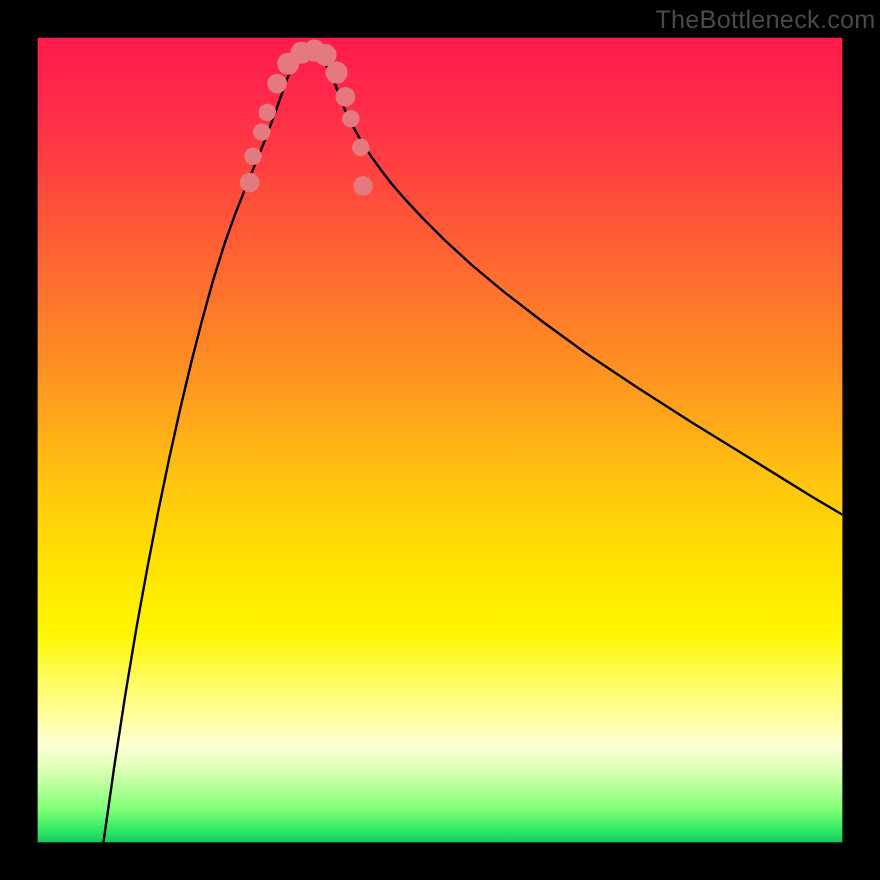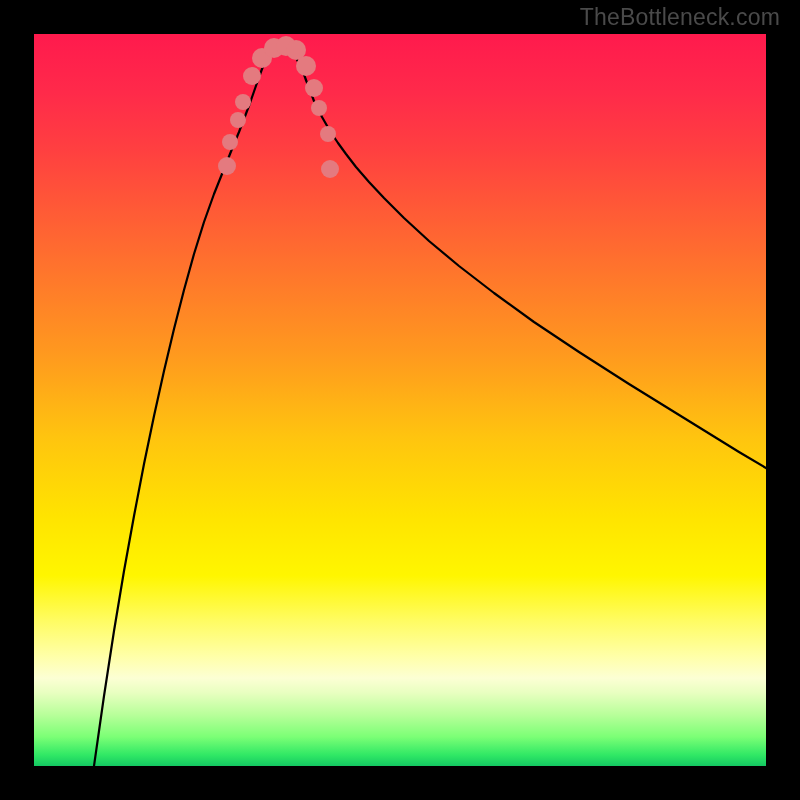--- a/index.html
+++ b/index.html
@@ -47,21 +47,21 @@
       #30e865 98.5%,
       #14c862 100%);
   }
   svg.curves {
     position: absolute;
     inset: 0;
   }
   .watermark {
     position: absolute;
     top: 4px;
-    right: 20px;
+    right: 4px;
     color: #4a4a4a;
     font-size: 23px;
     letter-spacing: 0.2px;
     font-weight: 500;
   }
 </style>
 </head>
 <body>
 
 <div class="frame">

